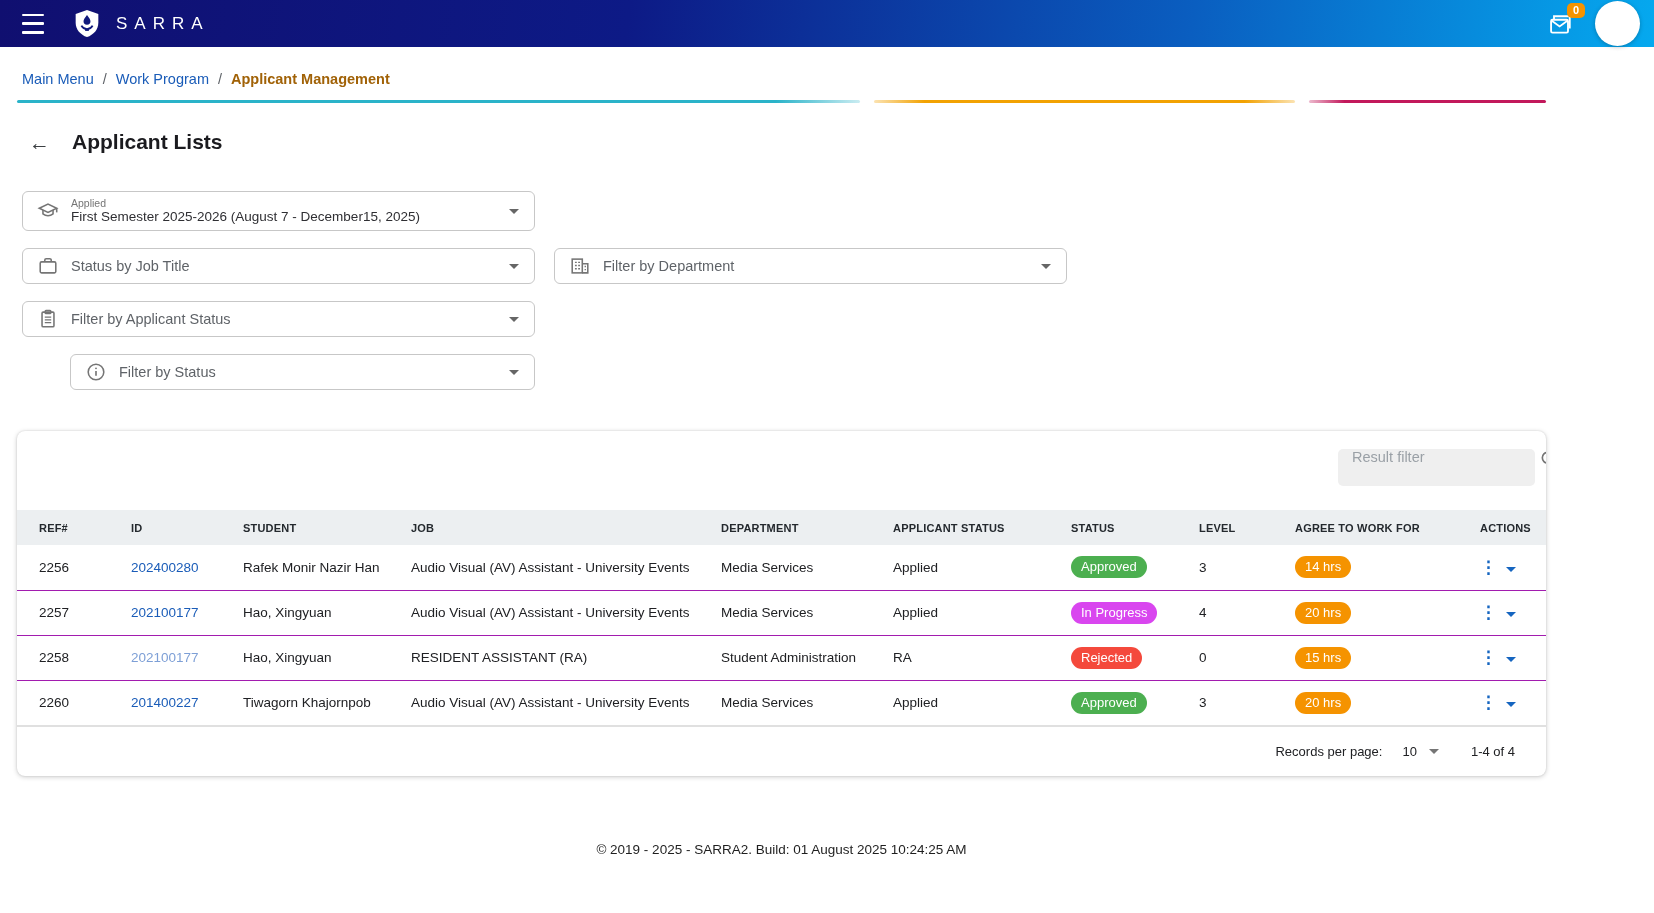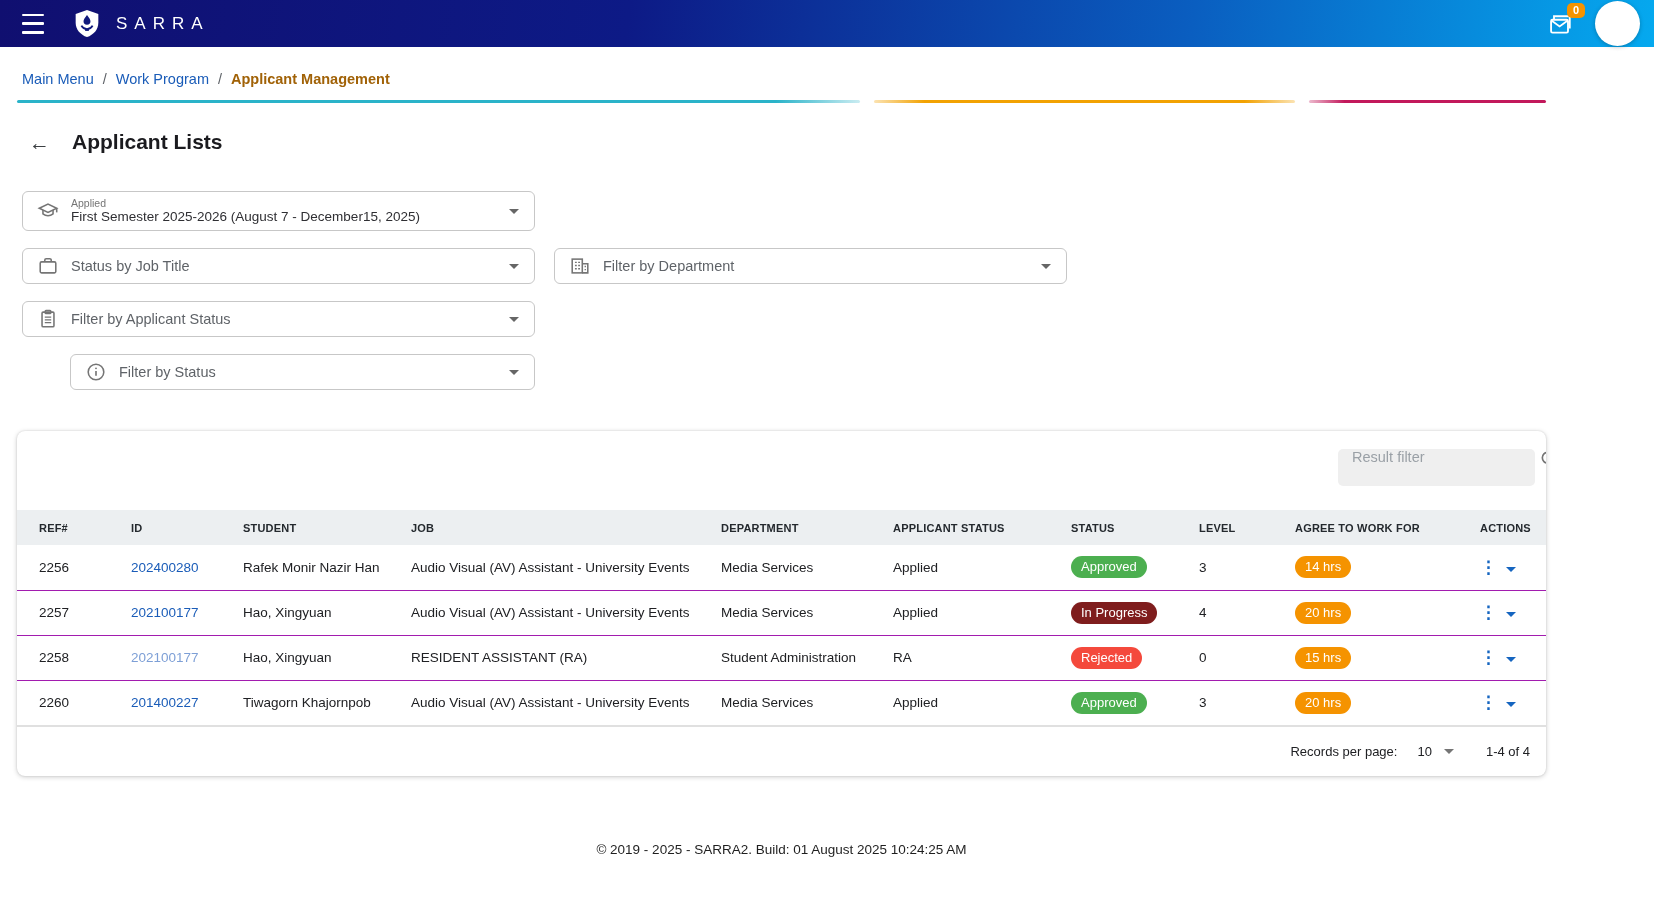--- a/index.html
+++ b/index.html
@@ -71,28 +71,28 @@
     background:#eceff1; height:35px; font-size:11px; font-weight:bold; color:#24292e;
     text-align:left; padding:0 8px 0 0; letter-spacing:.2px; white-space:nowrap;
   }
   th:first-child, td:first-child { padding-left:22px; }
   tbody td { height:45px; font-size:13.5px; color:#202124; padding:0 8px 0 0; border-bottom:1px solid #a21caf; white-space:nowrap; overflow:hidden; }
   tbody tr:last-child td { border-bottom:1px solid #e0e0e0; }
   .id-link { color:#1a5cb8; font-weight:500; text-decoration:none; cursor:pointer; }
   .id-link[data-visited="true"] { color:#7d9fd6; }
   .status-badge { display:inline-block; color:#fff; font-size:13px; padding:3px 10px 4px; border-radius:13px; }
   .status-badge[data-variant="approved"]  { background:#4caf50; }
-  .status-badge[data-variant="in-progress"]{ background:#7f1d1d; }
+  .status-badge[data-variant="in-progress"]{ background:#d946ef; }
   .status-badge[data-variant="rejected"]  { background:#f4493c; }
   .hrs-pill { display:inline-block; color:#fff; font-size:13px; padding:3px 10px 4px; border-radius:13px; background:#f59300; }
   .actions-cell { }
   .kebab { color:#1565c0; font-weight:bold; font-size:17px; letter-spacing:0; cursor:pointer; display:inline-block; width:14px; }
   .row-caret { display:inline-block; width:0; height:0; border-left:5px solid transparent; border-right:5px solid transparent; border-top:5px solid #1565c0; margin-left:12px; cursor:pointer; vertical-align:middle; }
 
-  .card-footer { border-top:1px solid #e0e0e0; height:50px; display:flex; align-items:center; justify-content:flex-end; padding-right:16px; font-size:13px; color:#202124; gap:14px; }
+  .card-footer { border-top:1px solid #e0e0e0; height:50px; display:flex; align-items:center; justify-content:flex-end; padding-right:31px; font-size:13px; color:#202124; gap:14px; }
   .rpp-select { display:flex; align-items:center; gap:12px; cursor:pointer; margin-left:6px; }
   .rpp-caret { width:0; height:0; border-left:5px solid transparent; border-right:5px solid transparent; border-top:5px solid #757575; }
   .page-range { margin-left:18px; }
 
   .copyright { text-align:center; margin-top:66px; font-size:13.5px; color:#1f1f1f; width:1529px; margin-left:17px; }
 
   svg { display:block; }
 </style>
 </head>
 <body>

